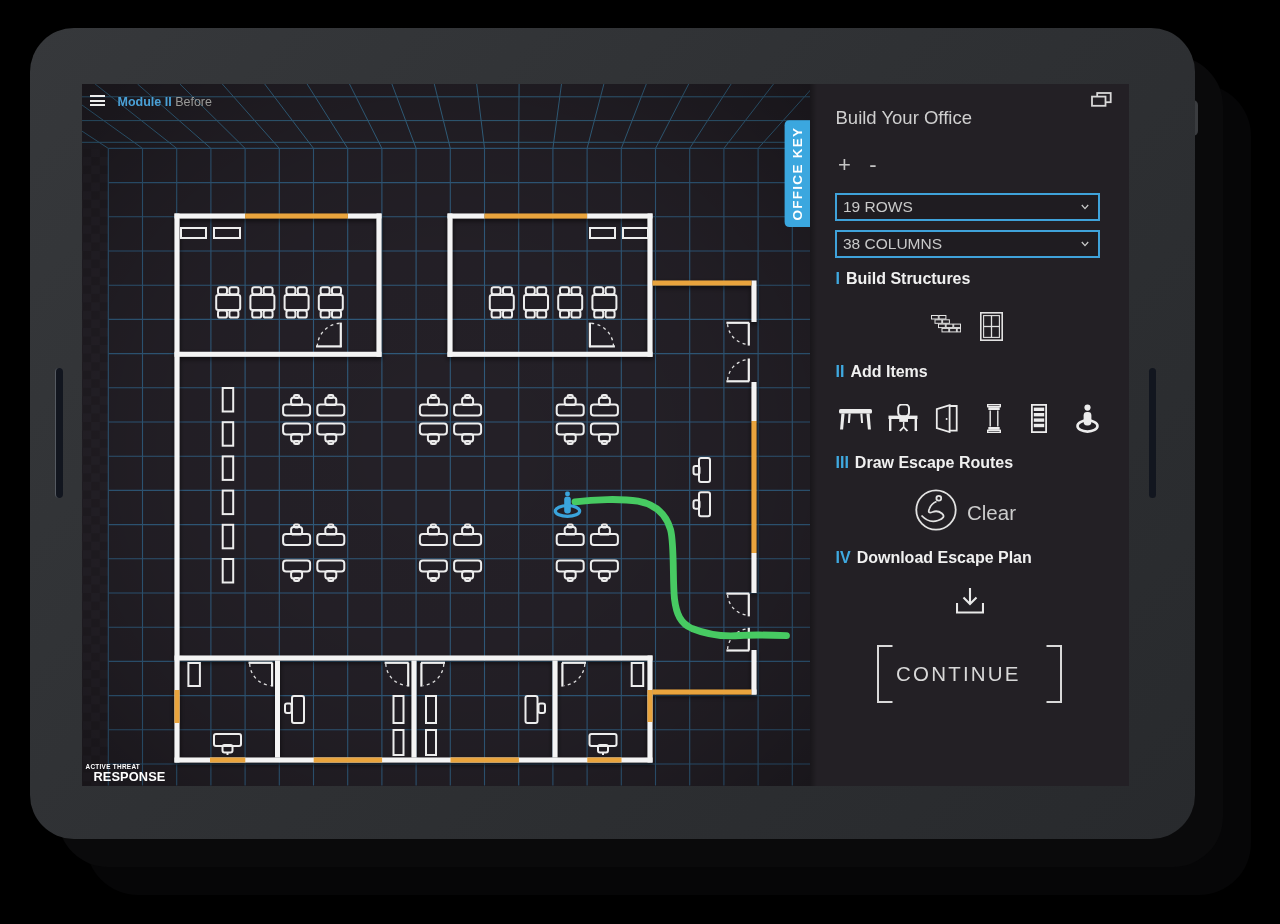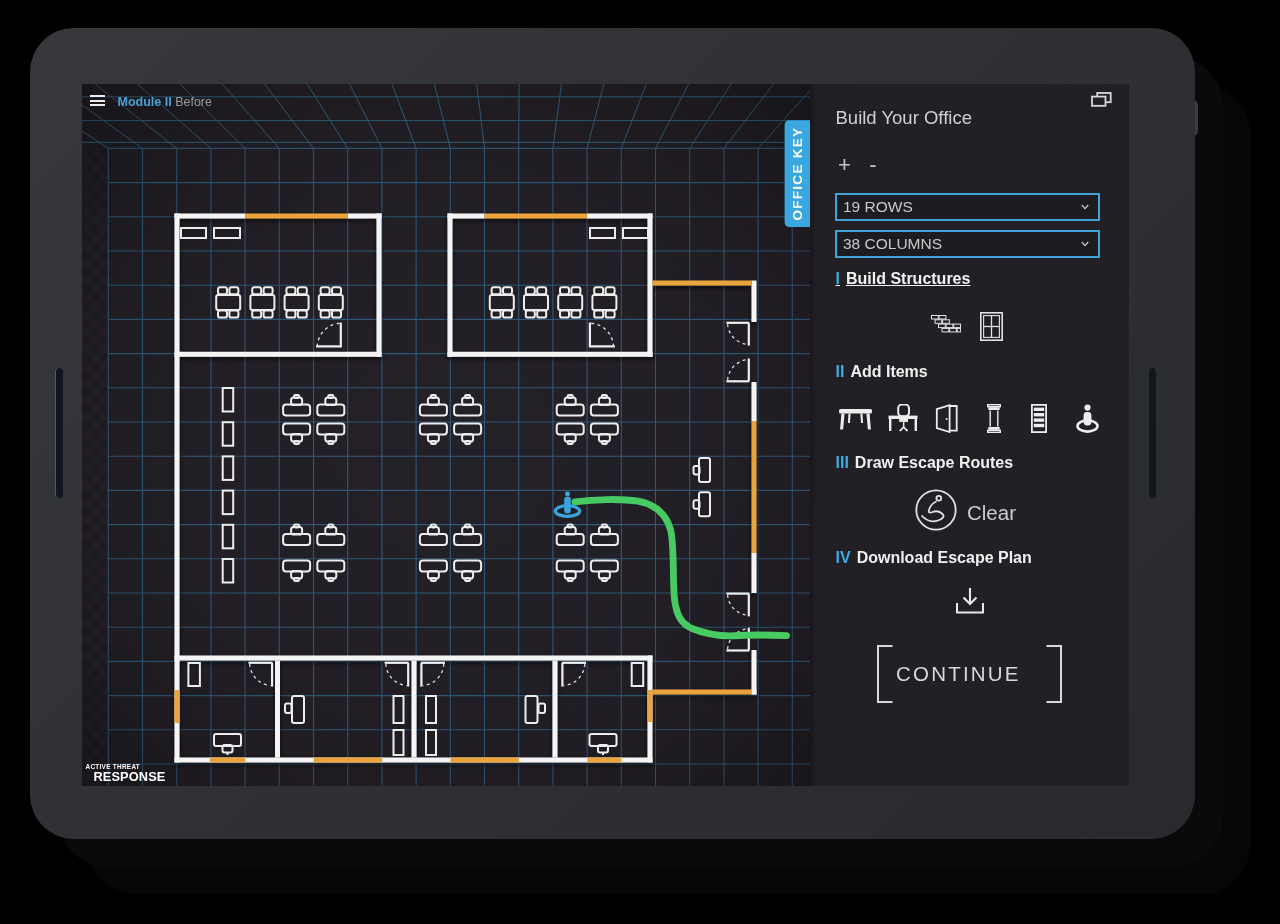--- a/index.html
+++ b/index.html
@@ -388,21 +388,21 @@
       <div class="sel" style="left:25px;top:109px;">19 ROWS
         <svg class="chev" viewBox="0 0 10 10">
             <path d="M1,2.5 L5,7 L9,2.5" fill="none" stroke="#c9c9c9" stroke-width="1.6"></path>
           </svg>
       </div>
       <div class="sel" style="left:25px;top:128px;margin-top:18px;">38 COLUMNS
         <svg class="chev" viewBox="0 0 10 10">
             <path d="M1,2.5 L5,7 L9,2.5" fill="none" stroke="#c9c9c9" stroke-width="1.6"></path>
           </svg>
       </div>
-      <div class="abs hsec" style="left:25.5px;top:186px;text-decoration:underline;"><i>I</i>Build Structures</div>
+      <div class="abs hsec" style="left:25.5px;top:186px;"><i>I</i>Build Structures</div>
       <div class="abs" style="left:121px;top:231px;"><svg width="30" height="19" viewBox="0 0 30 19">
             <g fill="none" stroke="#e2e2e2" stroke-width="1">
 <rect x="0.5" y="0.5" width="6.8" height="3.5"></rect>
               <rect x="8.1" y="0.5" width="6.8" height="3.5"></rect>
 <rect x="4" y="4.8" width="6.8" height="3.5"></rect>
               <rect x="11.6" y="4.8" width="6.8" height="3.5"></rect>
 <rect x="7.5" y="9.1" width="6.8" height="3.5"></rect>
               <rect x="15.1" y="9.1" width="6.8" height="3.5"></rect>
               <rect x="22.7" y="9.1" width="6.8" height="3.5"></rect>
 <rect x="11" y="13.4" width="6.8" height="3.5"></rect>

